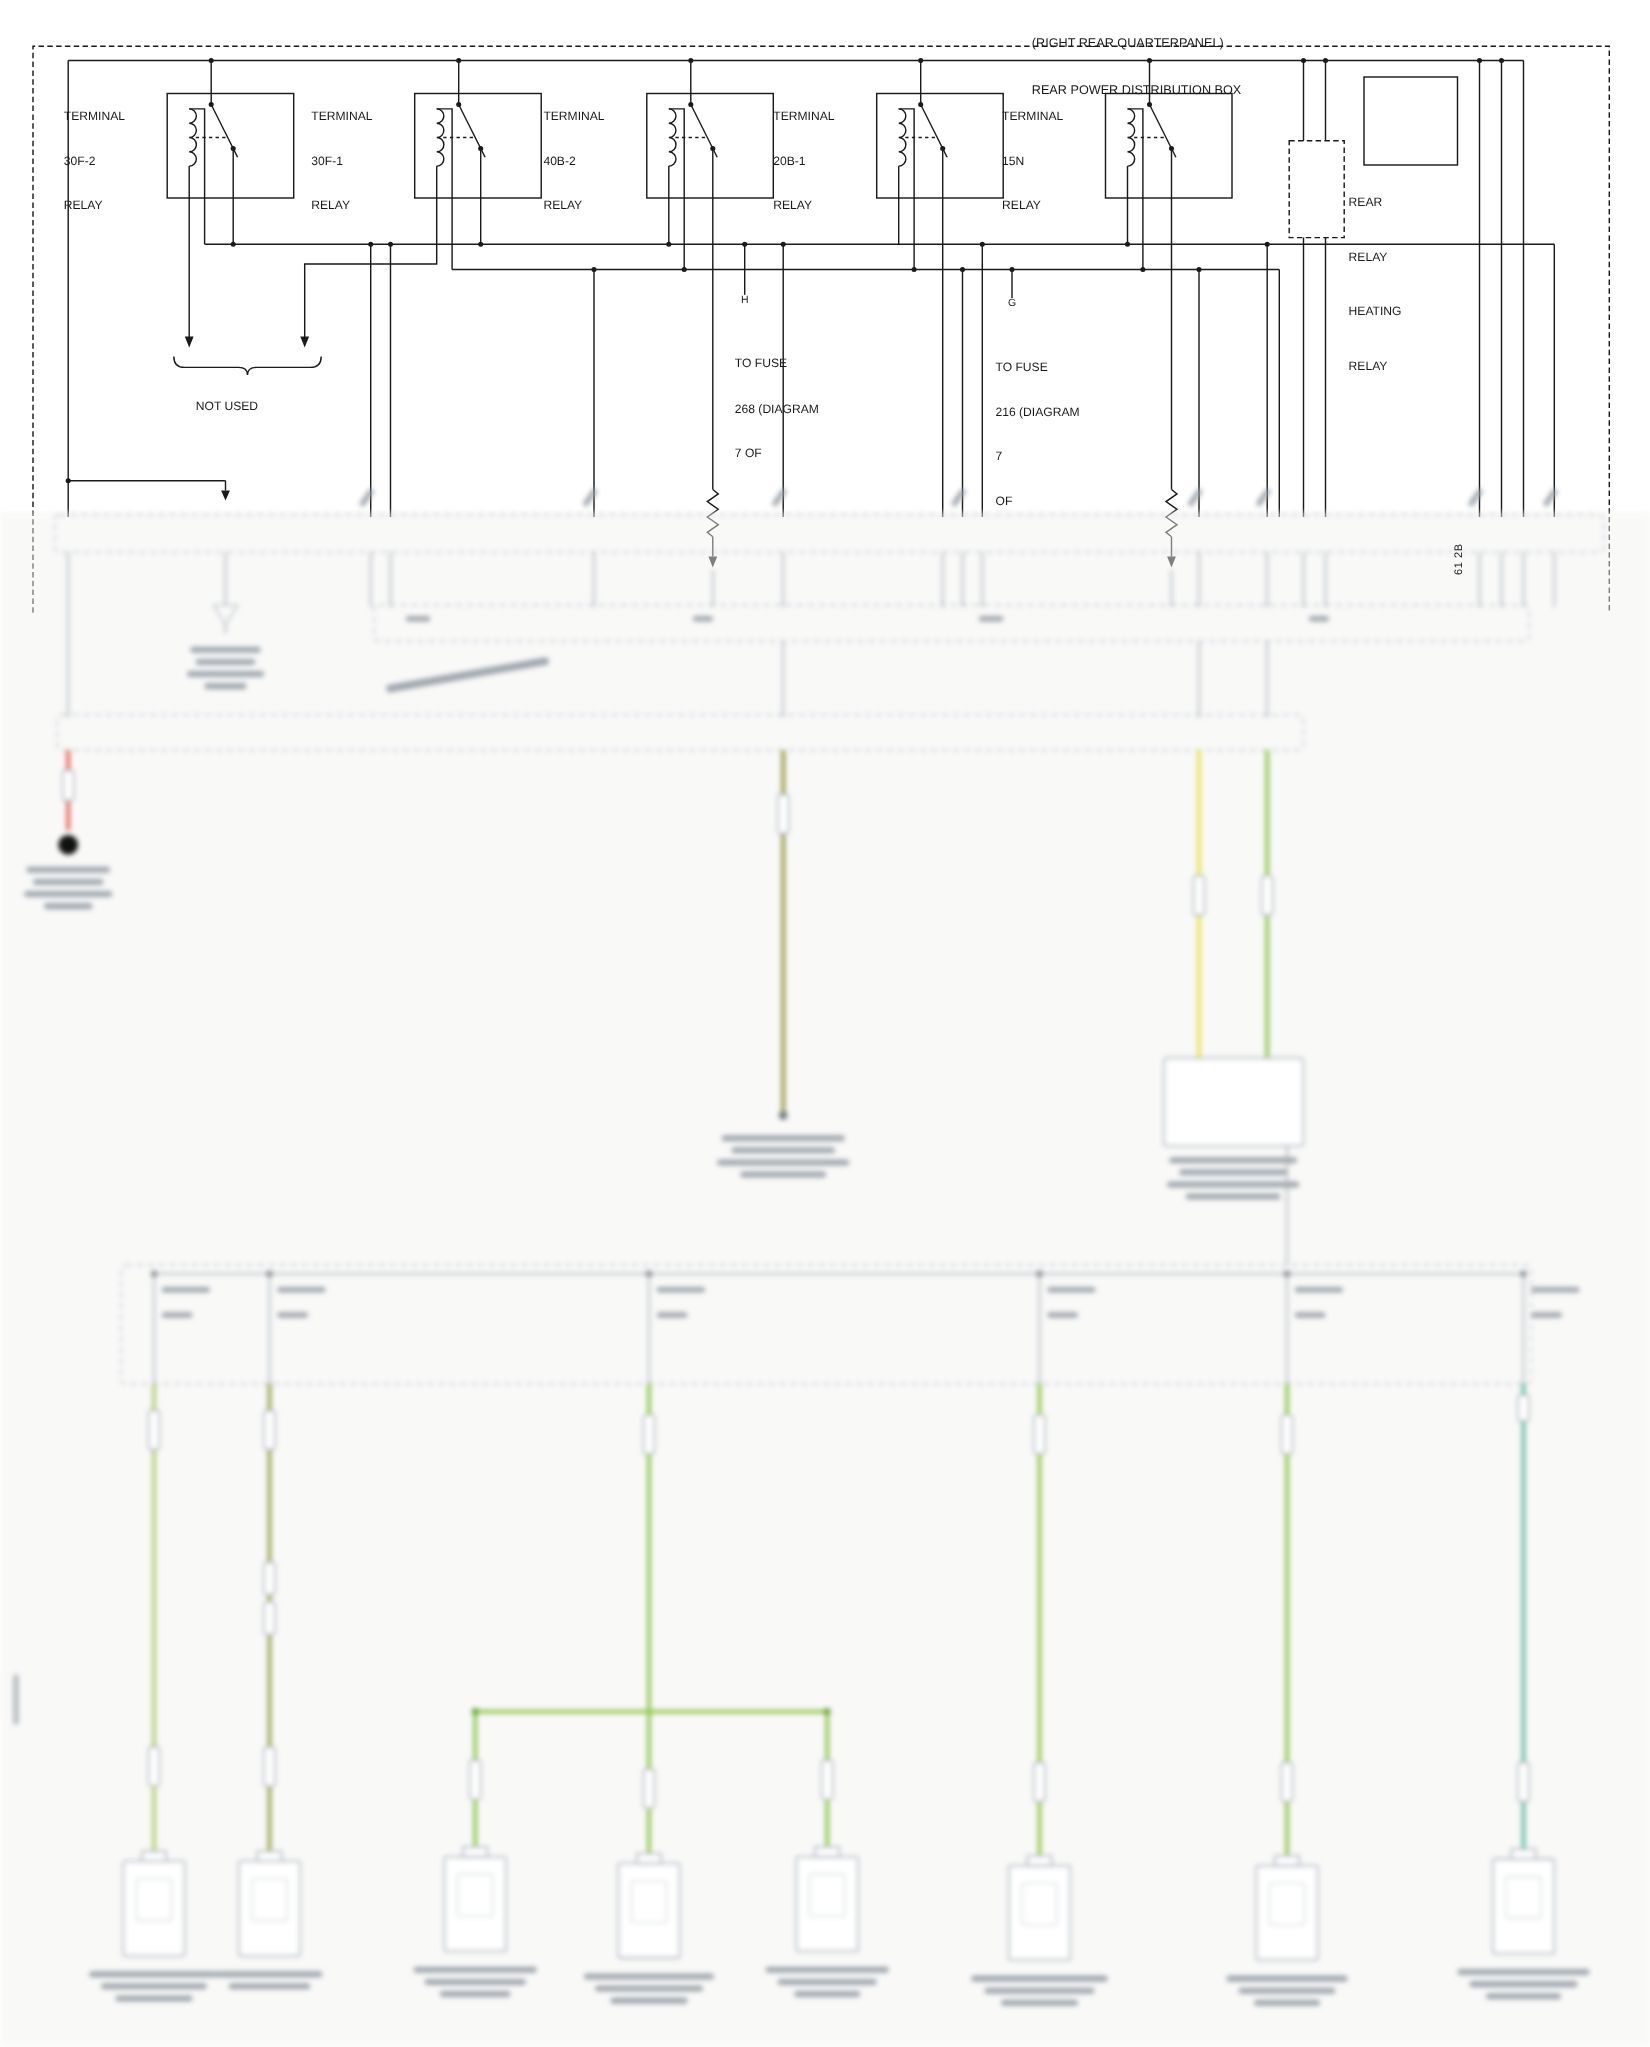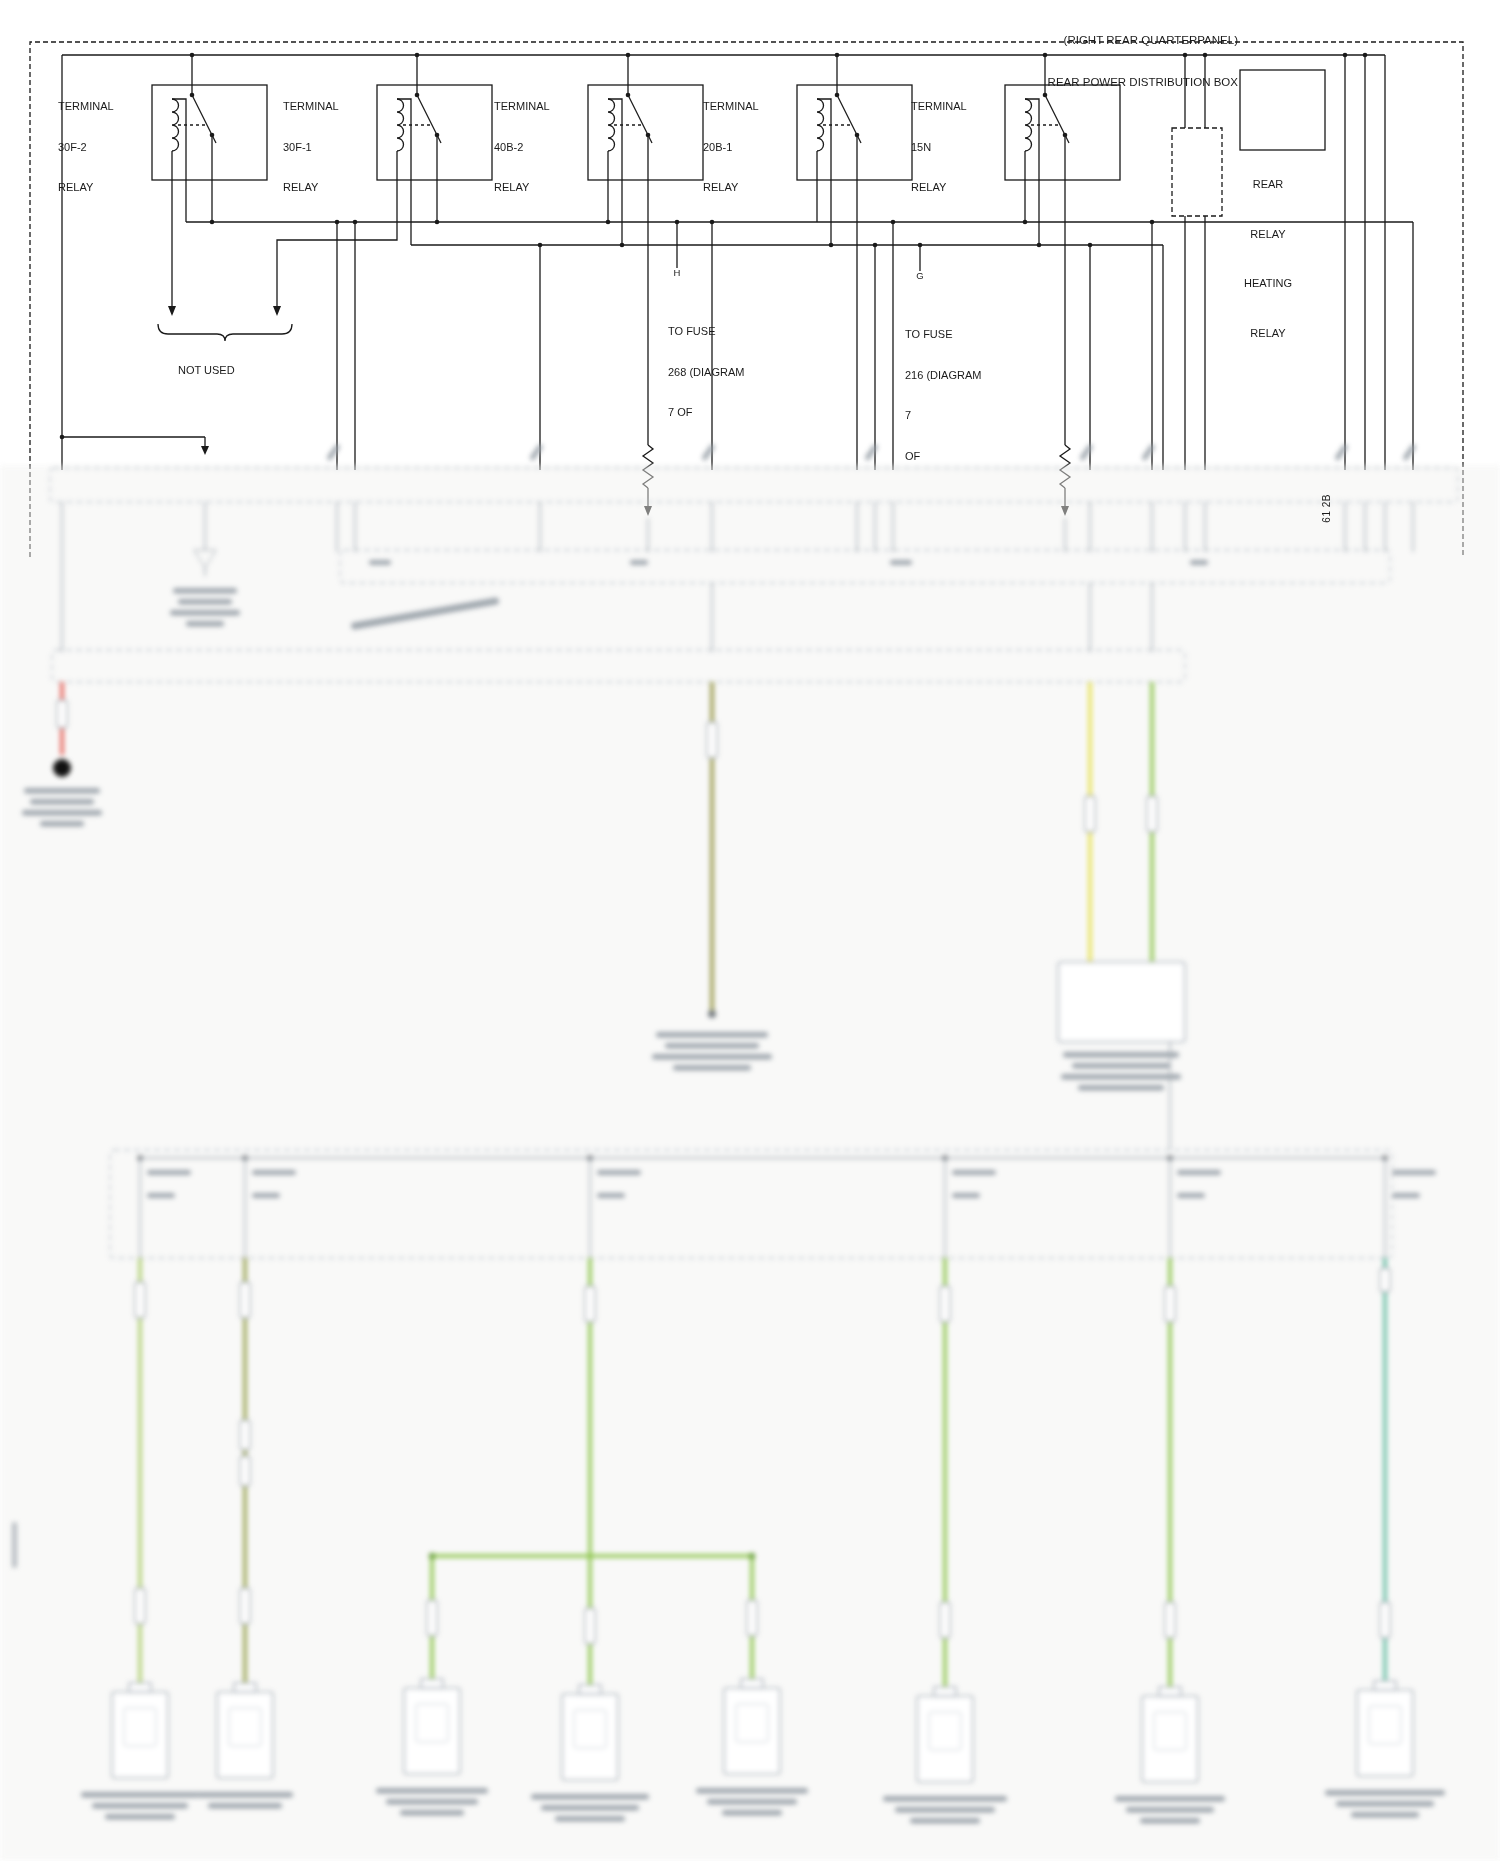--- a/index.html
+++ b/index.html
@@ -30,23 +30,23 @@
   #blur .w-red{stroke:var(--wire-red,#e4544b);}
   #blur .w-olive{stroke:var(--wire-olive,#8d8d35);}
   #blur .w-yellow{stroke:var(--wire-yellow,#e5e044);}
   #blur .w-green{stroke:var(--wire-green,#85c23e);}
   #blur .w-lgreen{stroke:var(--wire-light-green,#aacb66);}
   #blur .w-dolive{stroke:var(--wire-dark-olive,#8f9a40);}
   #blur .w-teal{stroke:var(--wire-teal,#58b79b);}
   
   .lbl{position:absolute;font-size:11px;line-height:13.5px;white-space:pre;}
   .ctr{text-align:left;}
-  .rgt{text-align:right;}
+  .rgt{text-align:left;}
   .hdr{font-size:11.5px;line-height:14px;}
-  .heat{line-height:16.5px;text-align:center;}
+  .heat{line-height:16.5px;}
   .trl{font-size:9.5px;line-height:10px;text-align:center;}
   .vert{writing-mode:vertical-rl;transform:rotate(180deg);font-size:10px;letter-spacing:.5px;}
 </style>
 </head>
 <body>
 
 <div id="stage">
 
   <svg id="crisp" width="1500" height="1861" viewBox="0 0 1500 1861">
 

